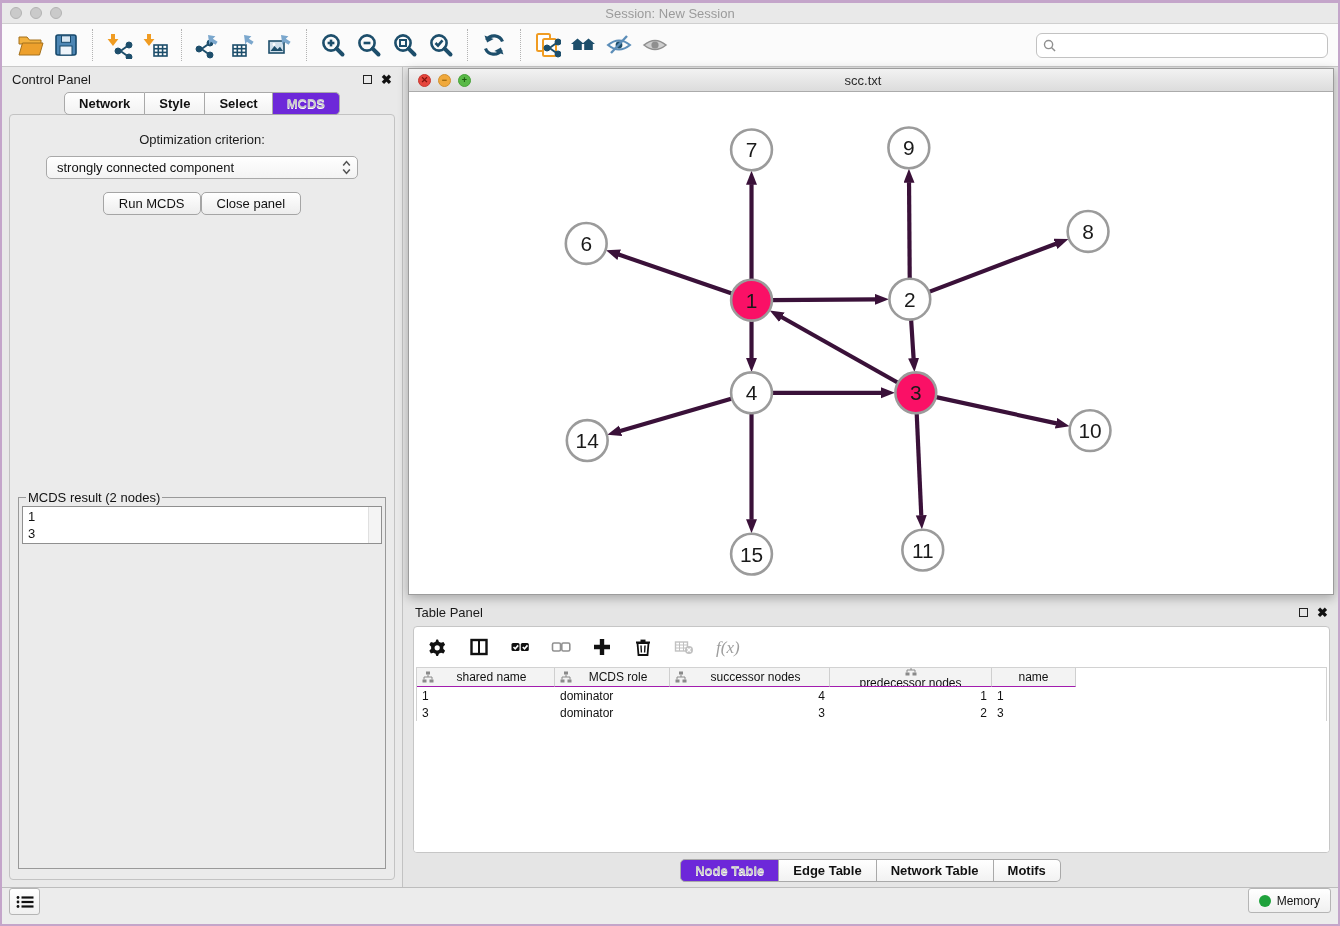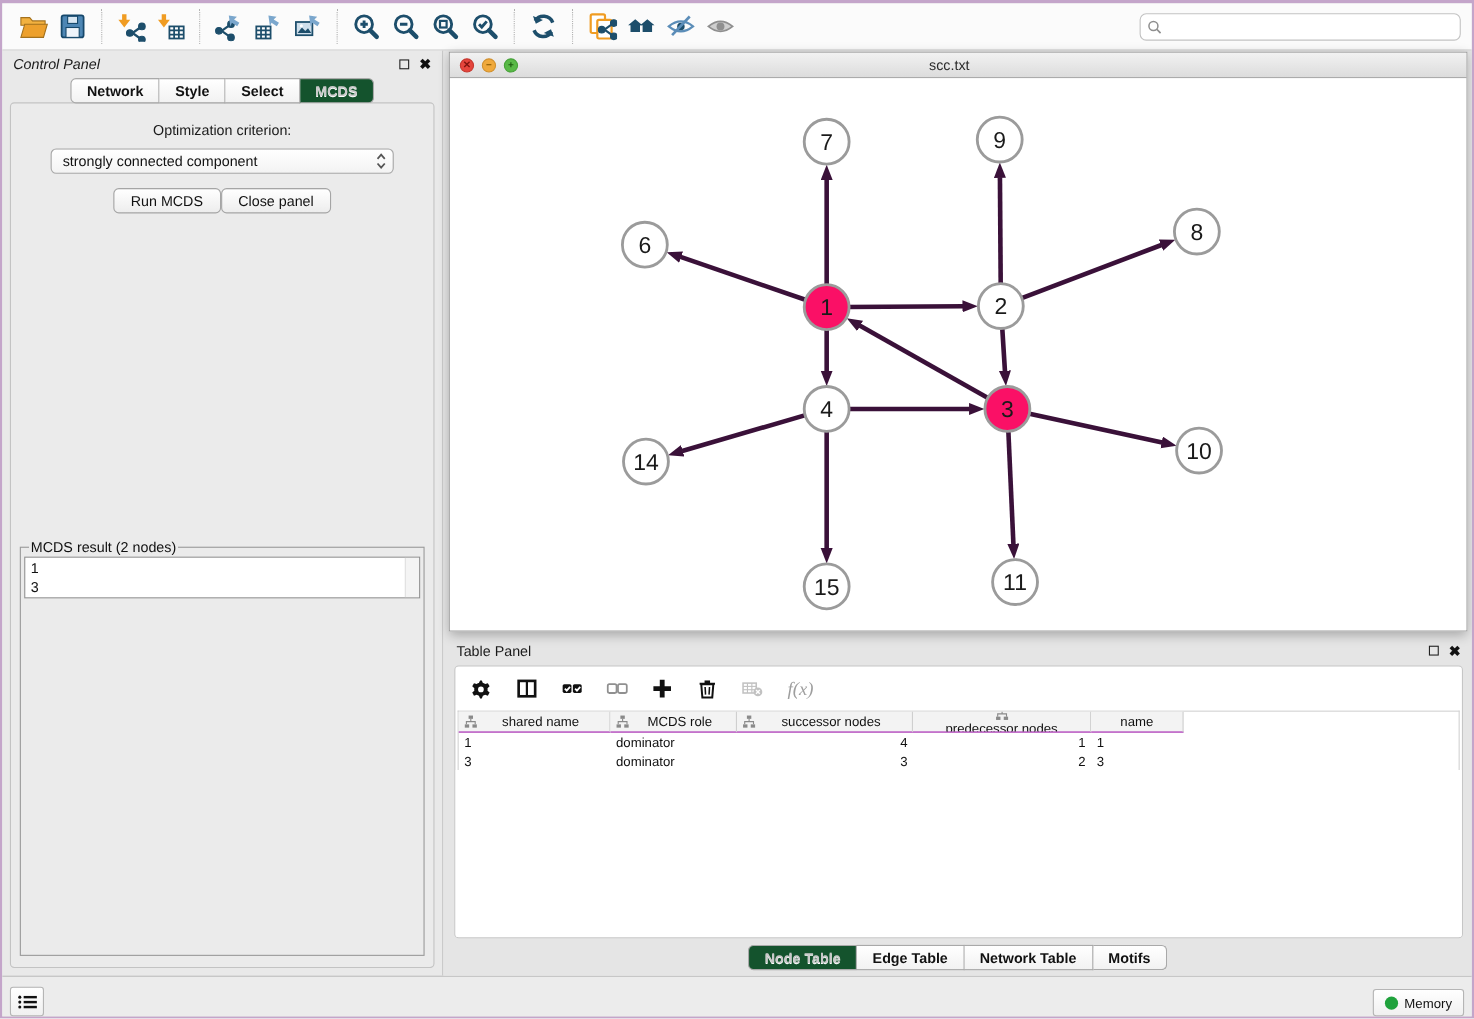--- a/index.html
+++ b/index.html
@@ -23,31 +23,31 @@
                border-radius:6px; display:flex; align-items:center; padding:0 6px; gap:4px; }
   .searchbox input { border:none; outline:none; flex:1; font-size:13px; background:transparent; }
 
   
   .main { flex:1; display:flex; min-height:0; }
 
   
   .control-panel { width:401px; flex:0 0 auto; background:#e9e9e9; border-right:1px solid #c2c2c2;
                    display:flex; flex-direction:column; }
   .panel-header { height:25px; display:flex; align-items:center; padding:0 10px; flex:0 0 auto; }
-  .panel-header .ph-title { font-size:13px; color:#1a1a1a;font-style:italic; }
+  .panel-header .ph-title { font-size:13px; color:#1a1a1a; }
   .ph-icons { margin-left:auto; display:flex; align-items:center; gap:9px; }
   .float-box { width:9px; height:9px; border:1.5px solid #222; display:inline-block; }
   .close-x { font-size:13px; font-weight:bold; color:#111; line-height:1; }
 
   .tabs-row { display:flex; justify-content:center; flex:0 0 auto; position:relative; z-index:2; margin-bottom:-1px; }
   .tab { font-size:13px; font-weight:bold; color:#111; padding:3px 14px; background:linear-gradient(#ffffff,#f2f2f2);
          border:1px solid #a9a9a9; border-left:none; }
   .tab:first-child { border-left:1px solid #a9a9a9; border-radius:5px 0 0 5px; }
   .tab:last-child { border-radius:0 5px 5px 0; }
-  .tab.selected { background:#14532d; color:#c9c9c9; text-shadow:0 1px 0 #fff; }
+  .tab.selected { background:#6d28d9; color:#c9c9c9; text-shadow:0 1px 0 #fff; }
 
   .panel-body { flex:1; margin:0 7px 7px 7px; border:1px solid #c3c3c3; border-radius:4px;
                 background:#ebebeb; display:flex; flex-direction:column; padding-top:17px; min-height:0; }
   .opt-label { text-align:center; font-size:13px; color:#1a1a1a; }
   .opt-select { margin:9px auto 0; width:312px; height:23px; border:1px solid #a9a9a9; border-radius:5px;
                 background:linear-gradient(#ffffff,#f3f3f3); display:flex; align-items:center; padding:0 6px 0 10px;
                 font-size:13px; color:#111;text-align:right; }
   .opt-select .chev { margin-left:auto; display:flex; flex-direction:column; line-height:5px; color:#555; font-size:8px; }
   .btn-row { display:flex; justify-content:center; gap:0; margin-top:13px; }
   .mac-btn { font-size:13px; color:#111; padding:3px 15px; border:1px solid #a5a5a5; border-radius:5px;
@@ -87,34 +87,42 @@
   .gt-row { display:flex; }
   .gt-cell { font-size:12px; color:#111; height:17px; display:flex; align-items:center; padding:0 5px;
              border-right:1px solid #d8d8d8; overflow:hidden; white-space:nowrap; }
   .gt-head .gt-cell { background:#f3f3f3; height:19px; border-right:1px solid #cfcfcf; border-bottom:1px solid #a21caf;justify-content:center; }
   .gt-head .hlabel { flex:1; text-align:center; }
   .gt-body .gt-cell { border-right:none; }
   .align-right { justify-content:flex-end; }
   .bottom-tabs { display:flex; justify-content:center; margin:6px 0 5px 0; flex:0 0 auto; }
 
   
-  .statusbar { height:37px; background:#ececec; border-top:1px solid #bdbdbd; display:flex; align-items:flex-end;
+  .statusbar { height:37px; background:#ececec; border-top:1px solid #bdbdbd; display:flex; align-items:flex-start;
                padding:0 7px; flex:0 0 auto; }
   .sb-btn { width:31px; height:27px; background:linear-gradient(#ffffff,#f0f0f0); border:1px solid #b5b5b5;
             border-radius:3px; display:flex; align-items:center; justify-content:center; }
   .memory-btn { margin-left:auto; height:25px; display:flex; align-items:center; gap:6px; padding:0 10px;
                 background:linear-gradient(#ffffff,#f0f0f0); border:1px solid #b5b5b5; border-radius:3px;
                 font-size:12px; color:#111; }
   .memory-dot { width:12px; height:12px; border-radius:50%; }
 </style>
 </head>
 <body>
 
 <div class="window">
 
+  <div class="titlebar">
+    <div class="traffic">
+      <span class="dot"></span>
+      <span class="dot"></span>
+      <span class="dot"></span>
+    </div>
+    <div class="win-title">Session: New Session</div>
+  </div>
 
   <div class="toolbar">
     <div id="toolbar-icons" style="display:flex;align-items:center;">
         <span class="tb-btn">
           <svg width="28" height="28" viewBox="0 0 28 28">
             <path d="M3 6 h8 l2.5 3 H25 v4 H3 z" fill="#f2b13f" stroke="#a4711c"></path>
             <path d="M3 24 L6.5 12 H27 L23.5 24 z" fill="#eda02c" stroke="#a4711c"></path>
           </svg>
         </span>
         <span class="tb-btn">

